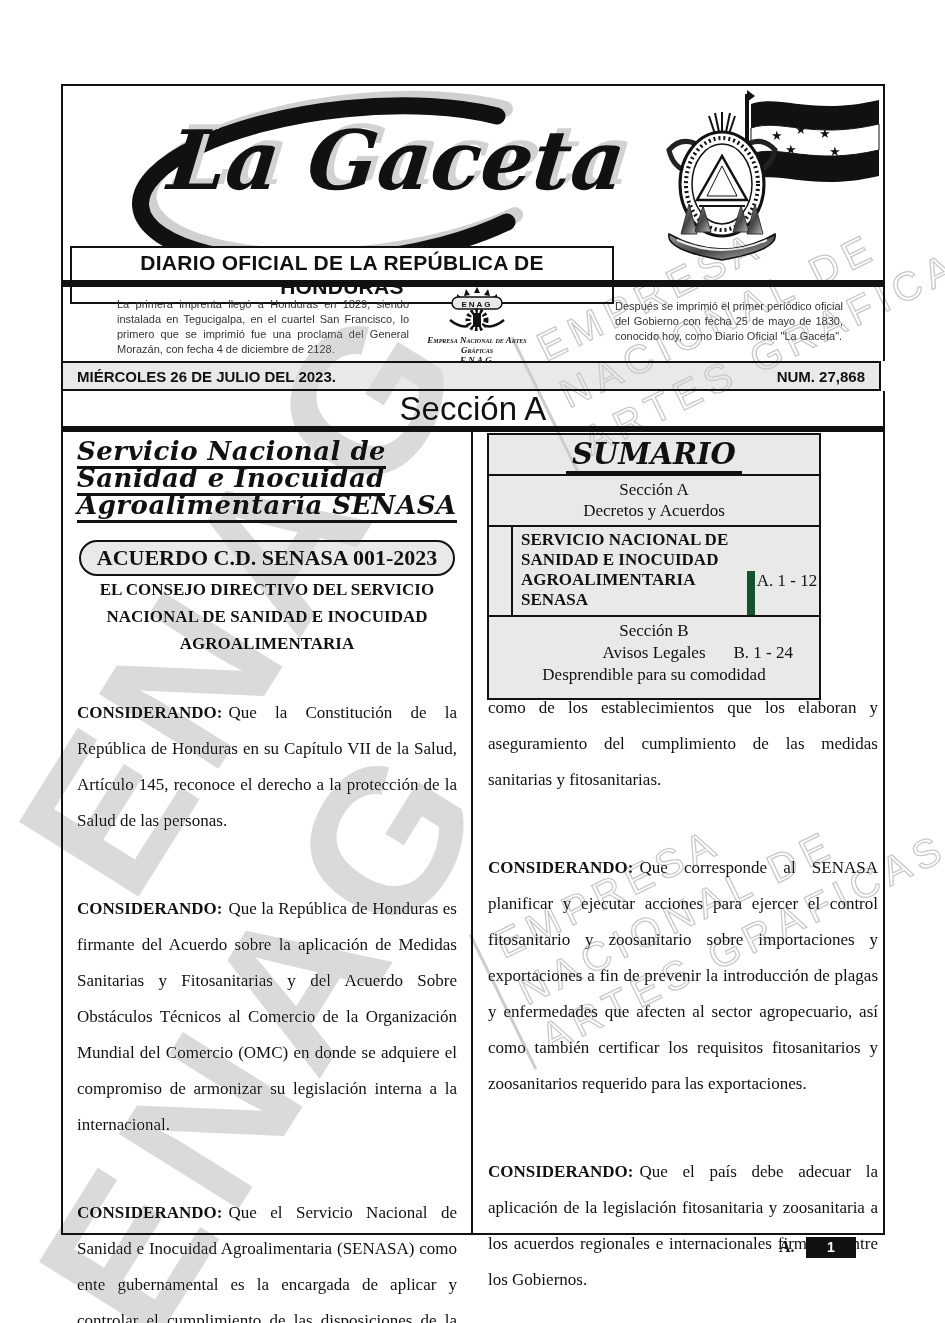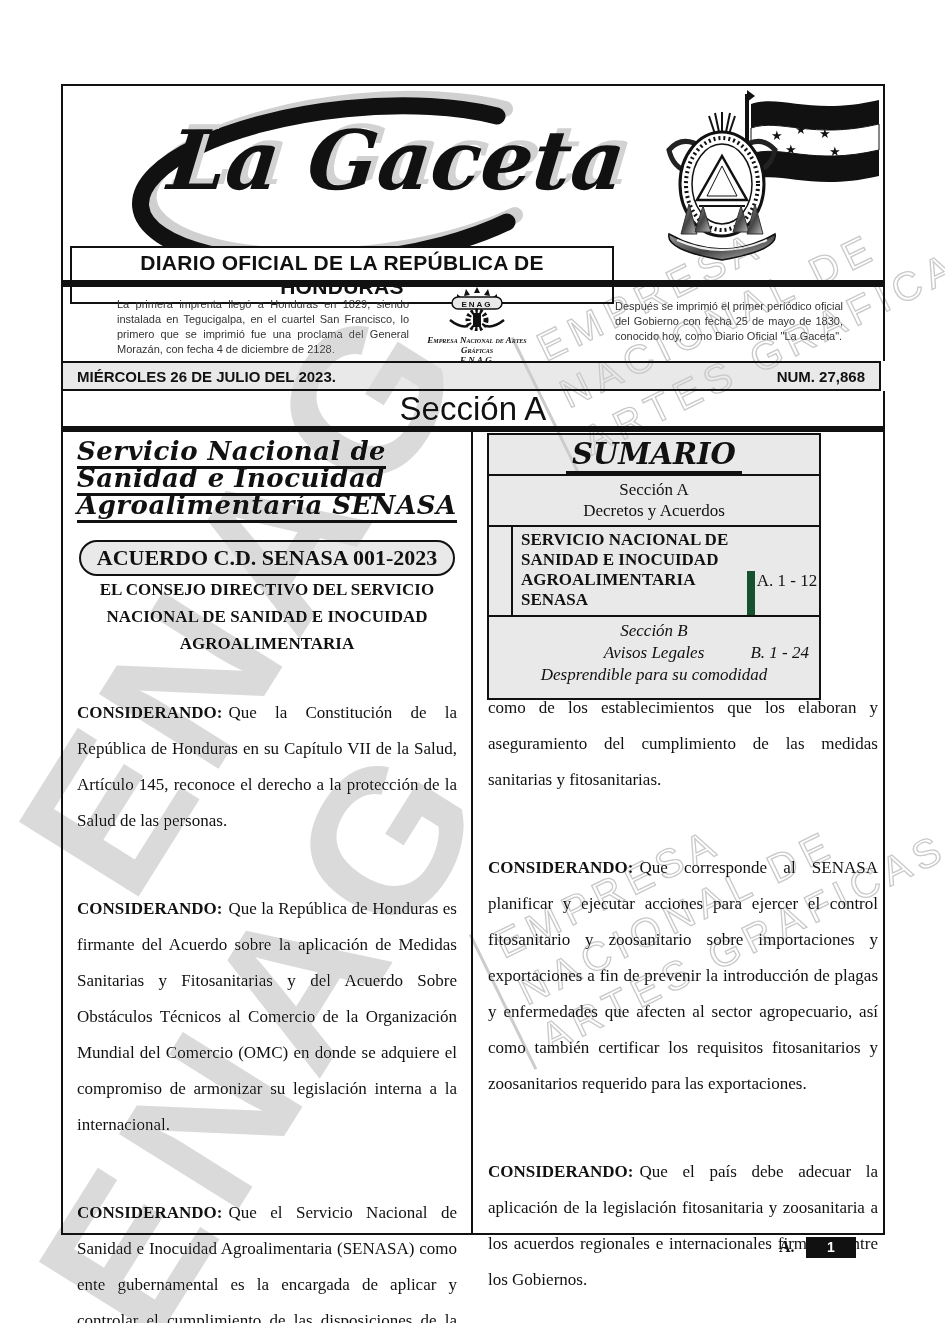--- a/index.html
+++ b/index.html
@@ -78,22 +78,22 @@
   #sumario { position:absolute; left:487px; top:433px; width:334px; border:2px solid #111; background:#e9e9e9; box-sizing:border-box; font-size:17px; }
   #sumario-title { text-align:center; padding:2px 0 3px 0; border-bottom:2px solid #111; }
   #sumario-title span { font-family:"DejaVu Serif", serif; font-style:italic; font-weight:bold; font-size:29px; border-bottom:3px solid #111; padding:0 6px; }
   #sum-seca { text-align:center; line-height:21px; padding:3px 0 4px 0; }
   .sum-entry { display:grid; grid-template-columns:24px 1fr 72px; border-top:2px solid #111; border-bottom:2px solid #111; }
   .sum-entry .gut { border-right:2px solid #111; }
   .sum-entry .main { padding:3px 4px 5px 8px; }
   .sum-entry .main .etitle { font-weight:bold; font-size:17px; line-height:20px; }
   .sum-entry .main .esub { font-size:17px; margin-top:2px; }
   .sum-entry .pages { border-left:8px solid #14532d; display:flex; align-items:flex-start; justify-content:center; padding-bottom:5px;margin-top:44px; }
-  #sum-secb { position:relative; text-align:center; line-height:22px; padding:3px 0 12px 0;font-style:italic; }
-  #secb-pages { position:absolute; right:10px; top:25px; }
+  #sum-secb { position:relative; text-align:center; line-height:22px; padding:3px 0 12px 0; }
+  #secb-pages { position:absolute; right:26px; top:25px; }
   
   #right-col { position:absolute; left:488px; top:690px; width:390px; }
   
   #footer-rule { position:absolute; left:61px; top:1233px; width:824px; height:2px; background:#111; }
   #footer-a { position:absolute; left:779px; top:1238px; font-weight:bold; font-size:16px; }
   #footer-page {
     position:absolute; left:806px; top:1237px; width:50px; height:21px; background:#111;
     color:#fff; text-align:center; font-family:"Liberation Sans", sans-serif;
     font-weight:bold; font-size:14px; line-height:21px;
   }

